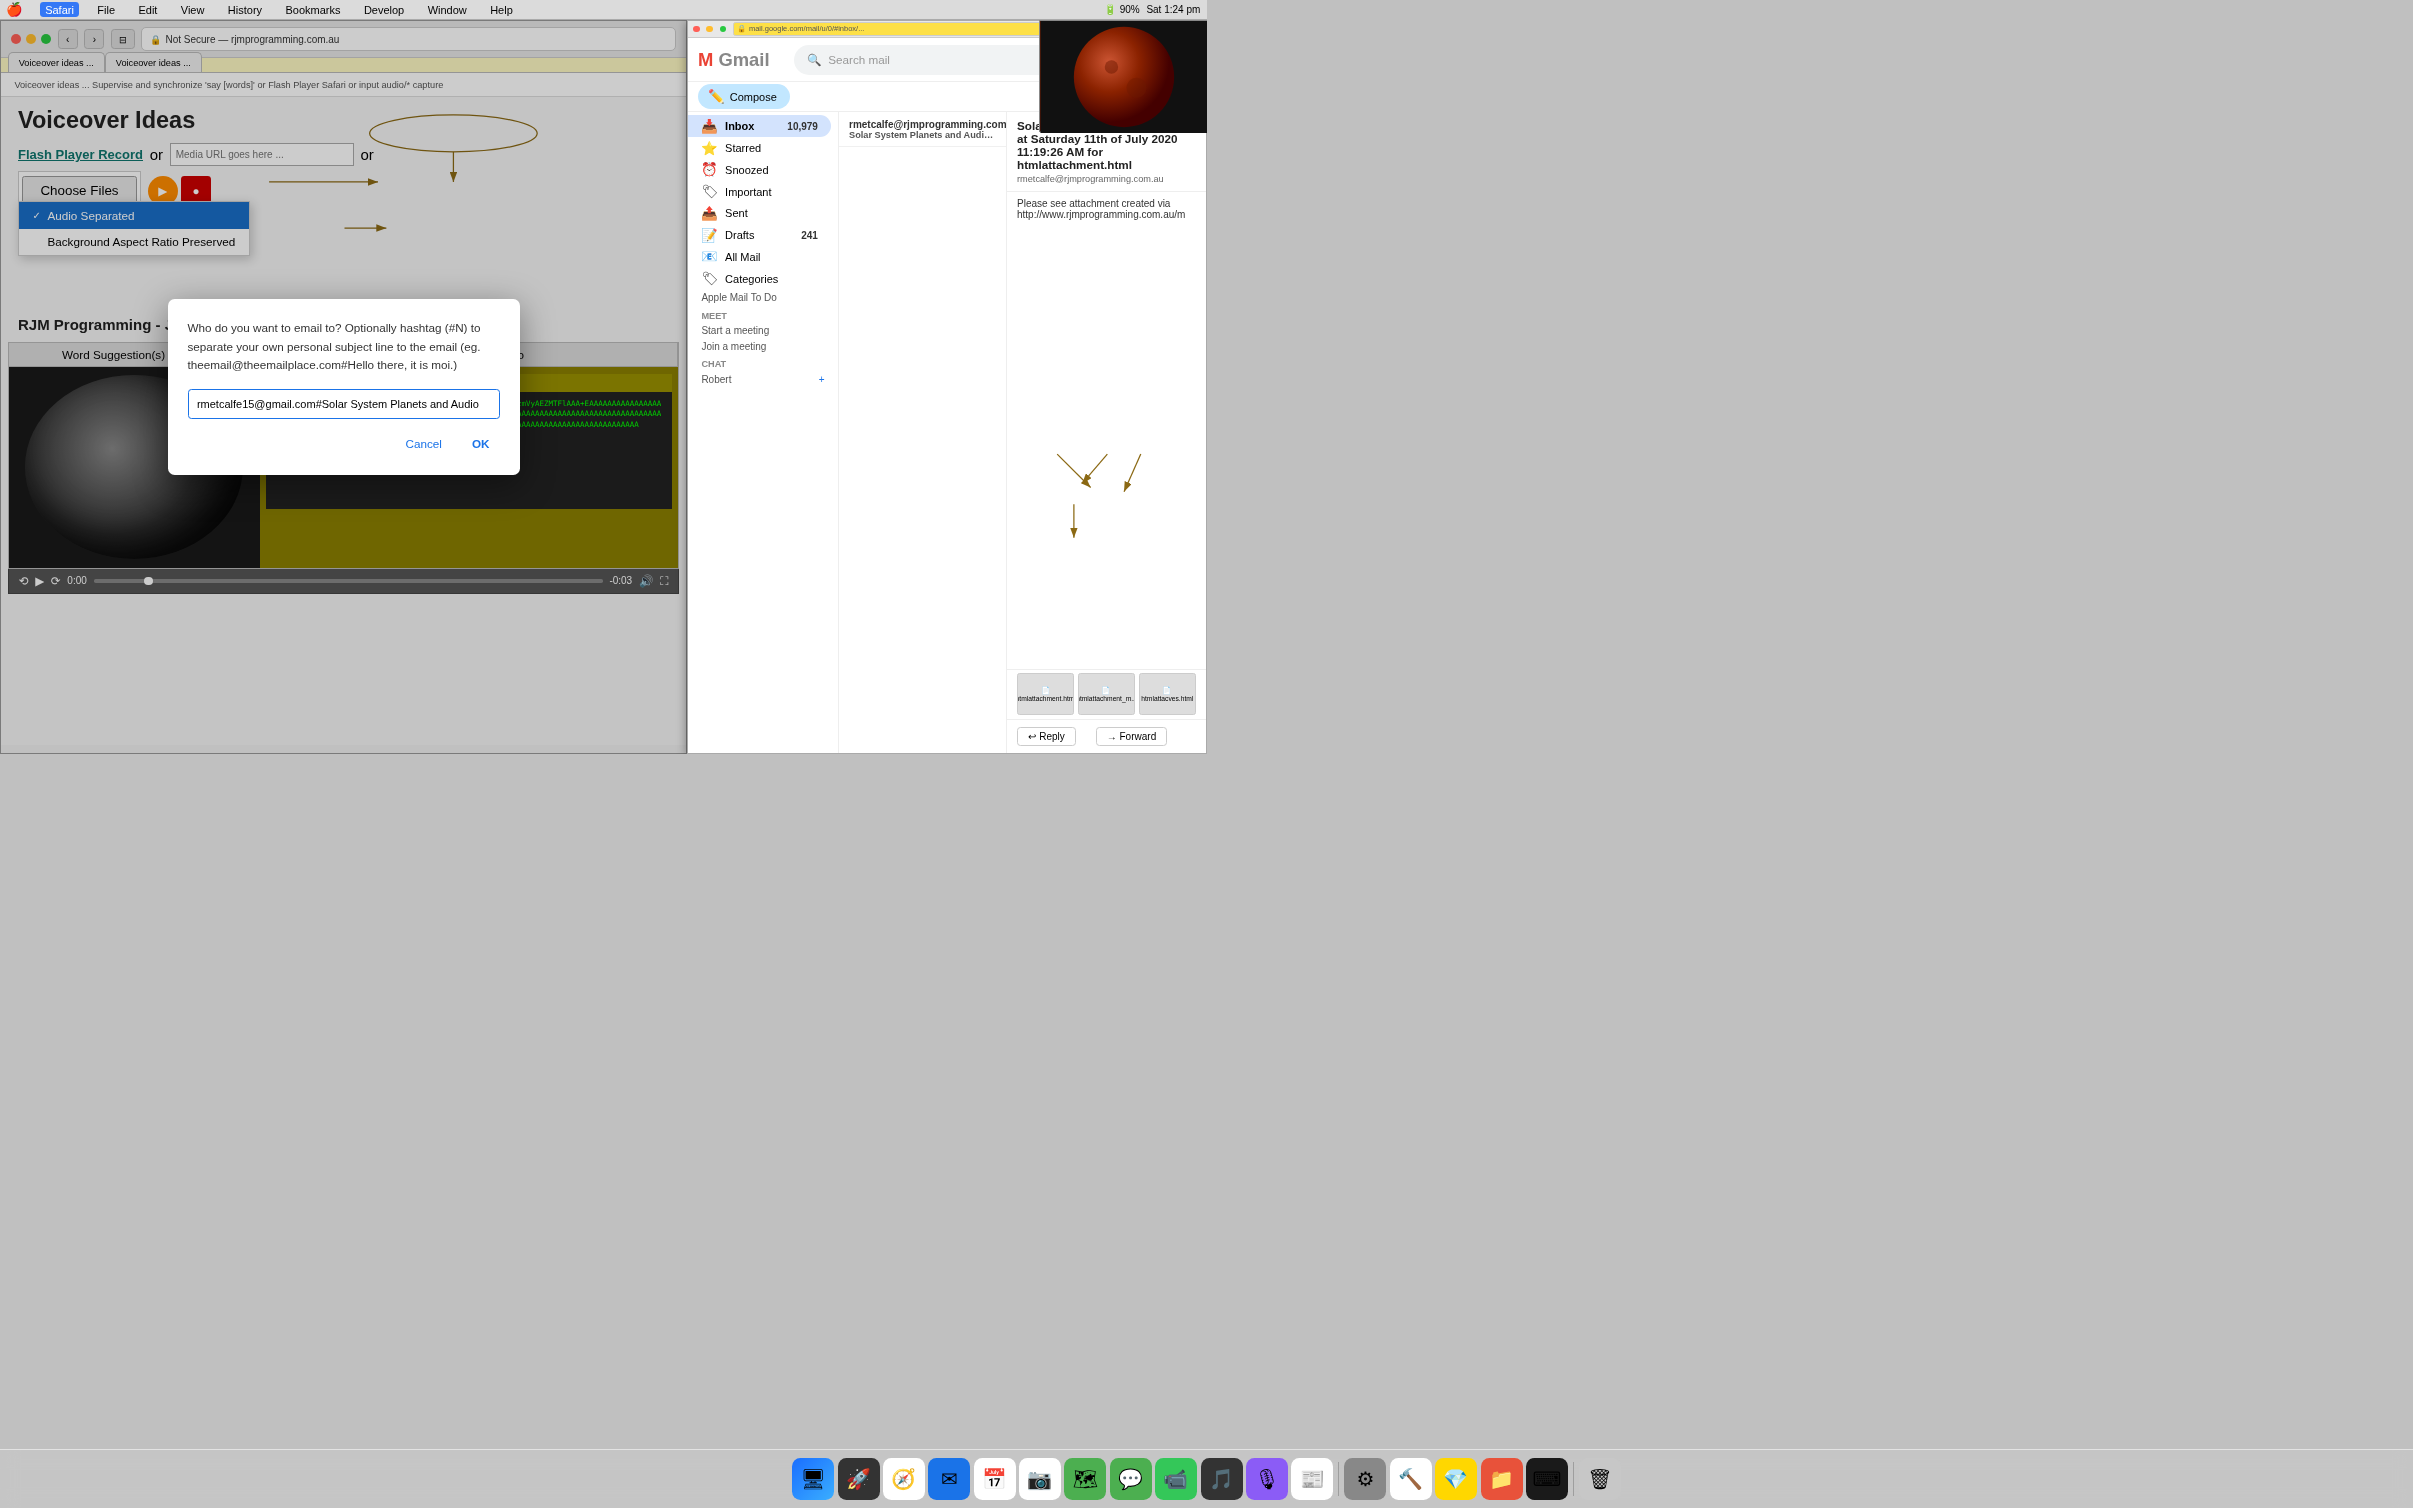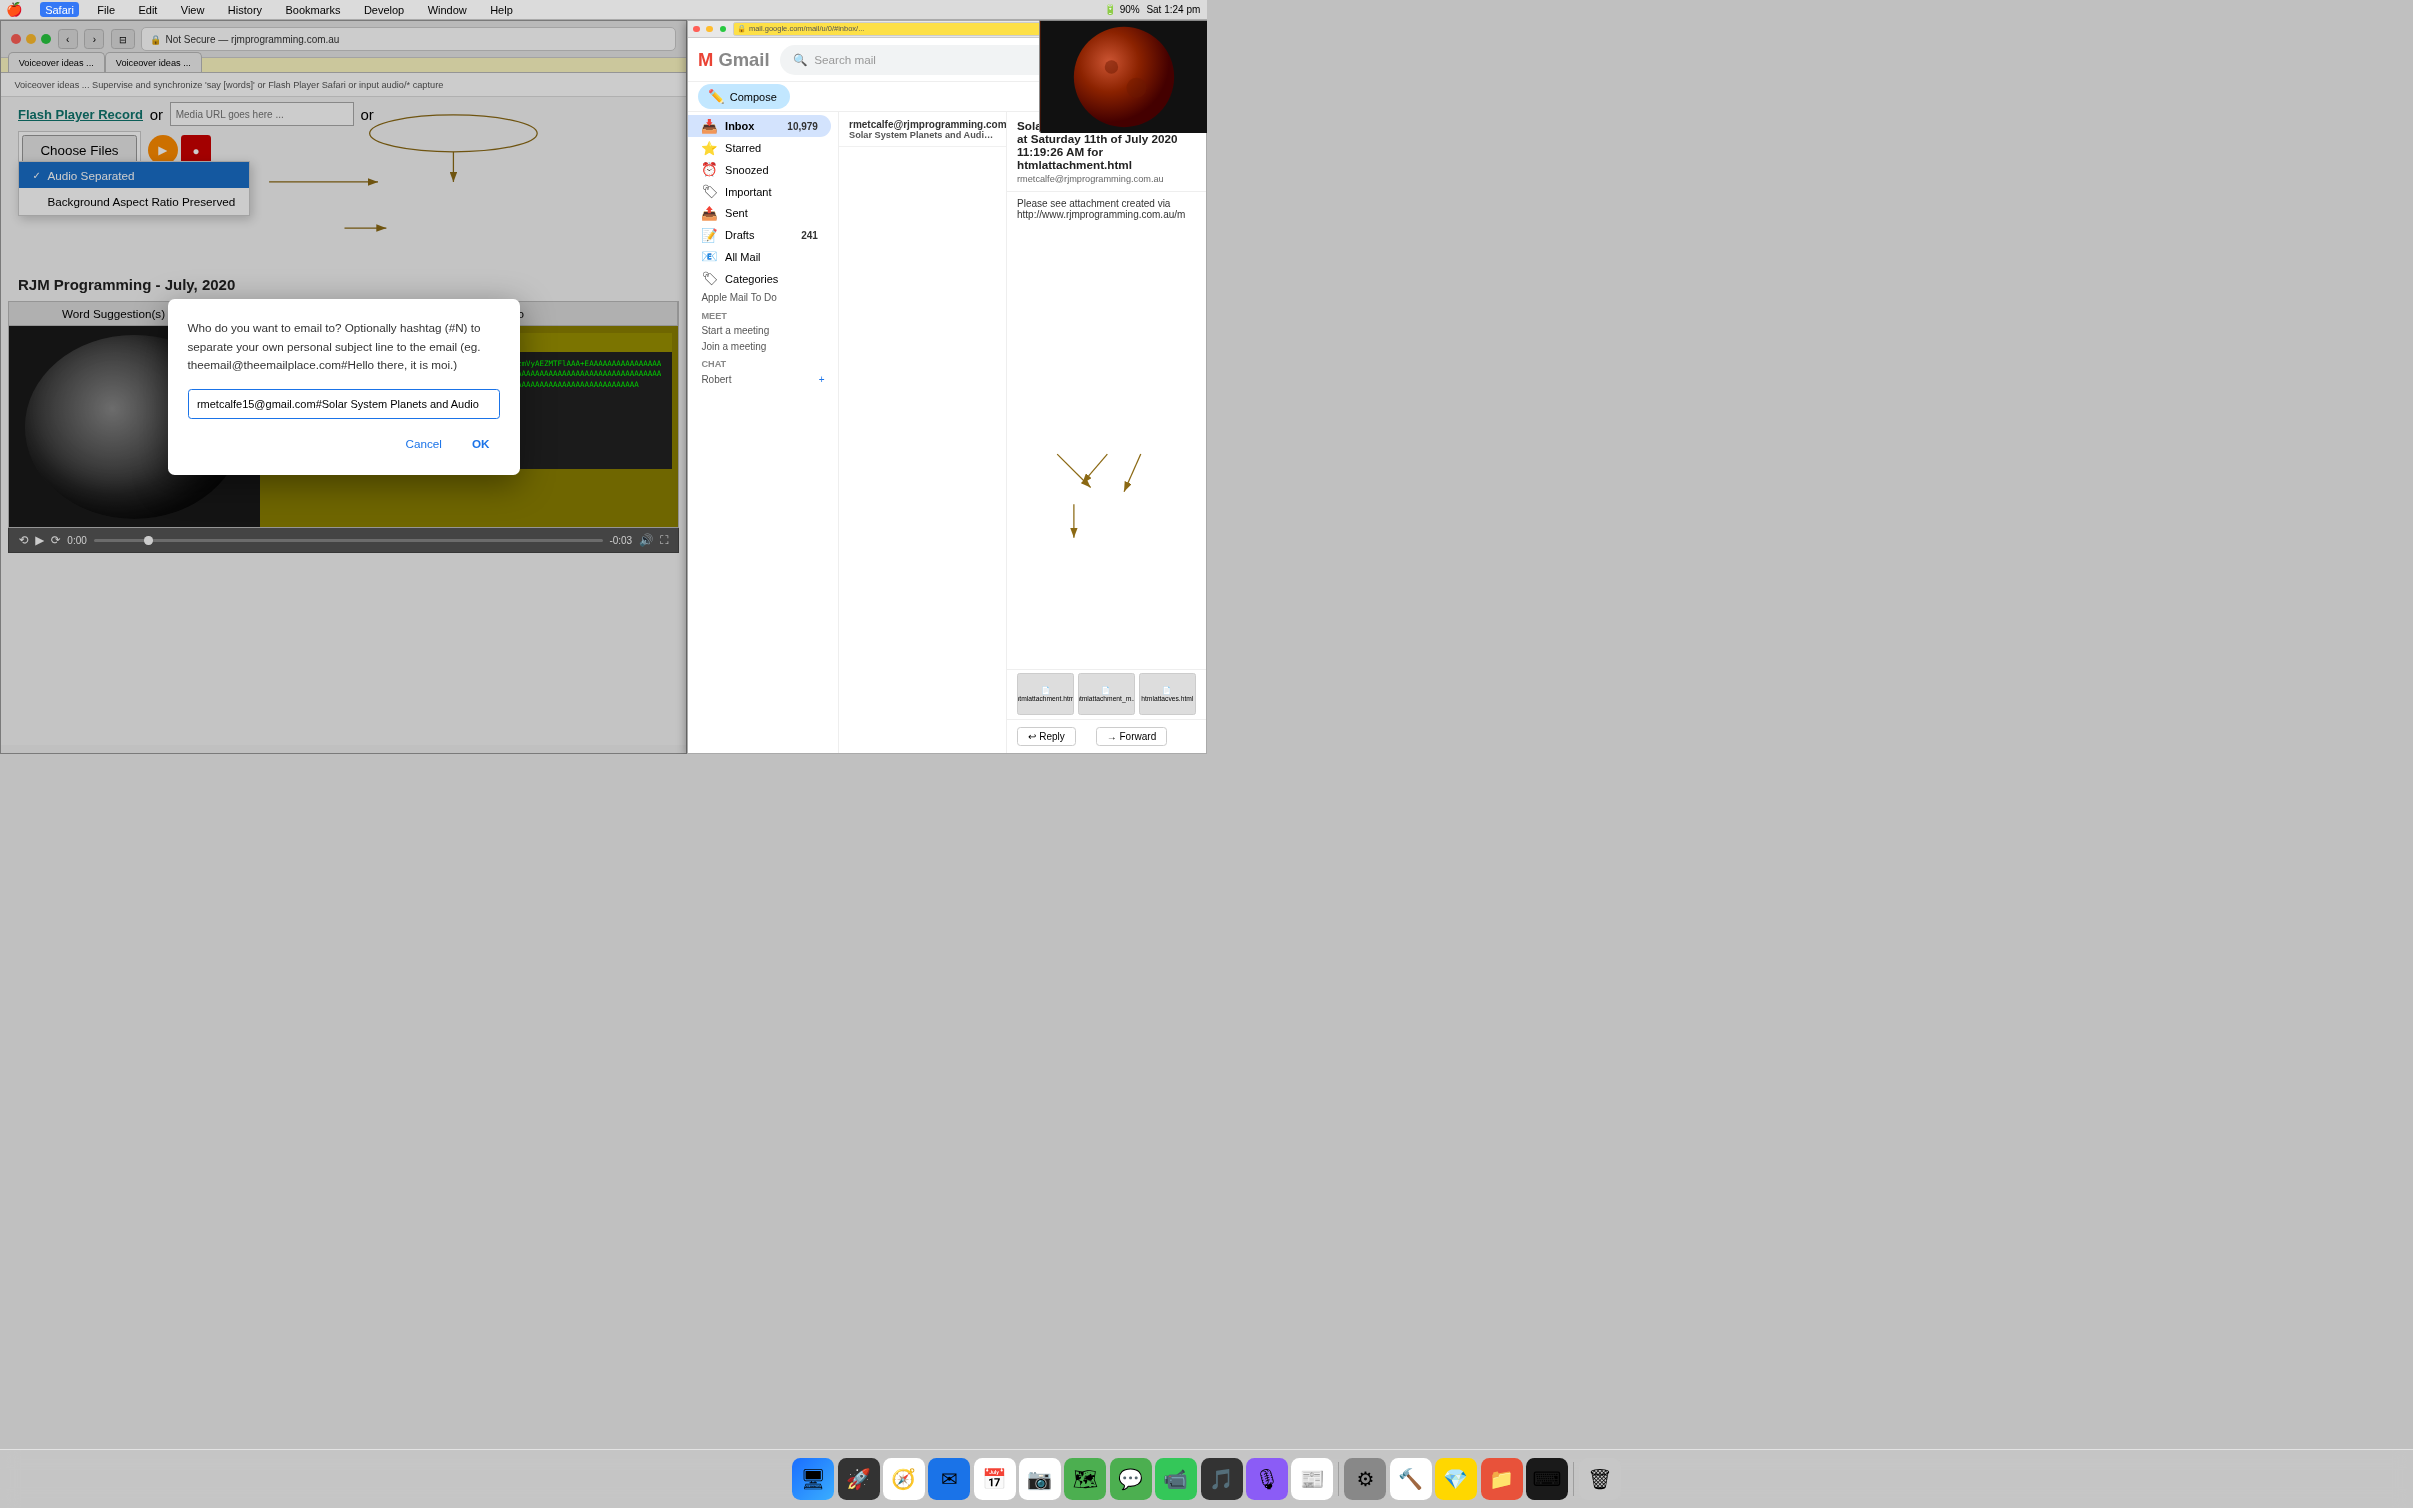--- a/index.html
+++ b/index.html
@@ -365,21 +365,21 @@
       border-radius: 2.5px; font-size: 7.5px; padding: 0 3.4px; color: #555;
       display: flex; align-items: center;
     }
 
     .gmail-header {
       height: 44px;
       background: white;
       display: flex;
       align-items: center;
       padding: 0 10px;
-      gap: 10px;
+      gap: 24px;
       border-bottom: 0.8px solid #eee;
     }
     .gmail-logo {
       font-size: 18.4px;
       font-weight: bold;
       color: #888;
     }
     .gmail-logo span { color: #ea4335; }
     .gmail-search {
       flex: 1;
@@ -717,20 +717,21 @@
   </div>
   <div class="tab-bar">
     <div class="tab">Voiceover ideas ...</div>
     <div class="tab">Voiceover ideas ...</div>
   </div>
 
   <div class="page-content">
 
     <div class="page-header">Voiceover ideas ... Supervise and synchronize 'say [words]' or Flash Player Safari or input audio/* capture</div>
 
+    <div class="voiceover-title">Voiceover Ideas</div>
 
     <div class="flash-player-row">
       <span class="flash-player-link">Flash Player Record</span>
       <span>or</span>
       <input class="media-input" type="text" placeholder="Media URL goes here ..." style="">
       <span>or</span>
     </div>
 
     <div class="upload-area" style="position:relative;">
       <div class="upload-box">

